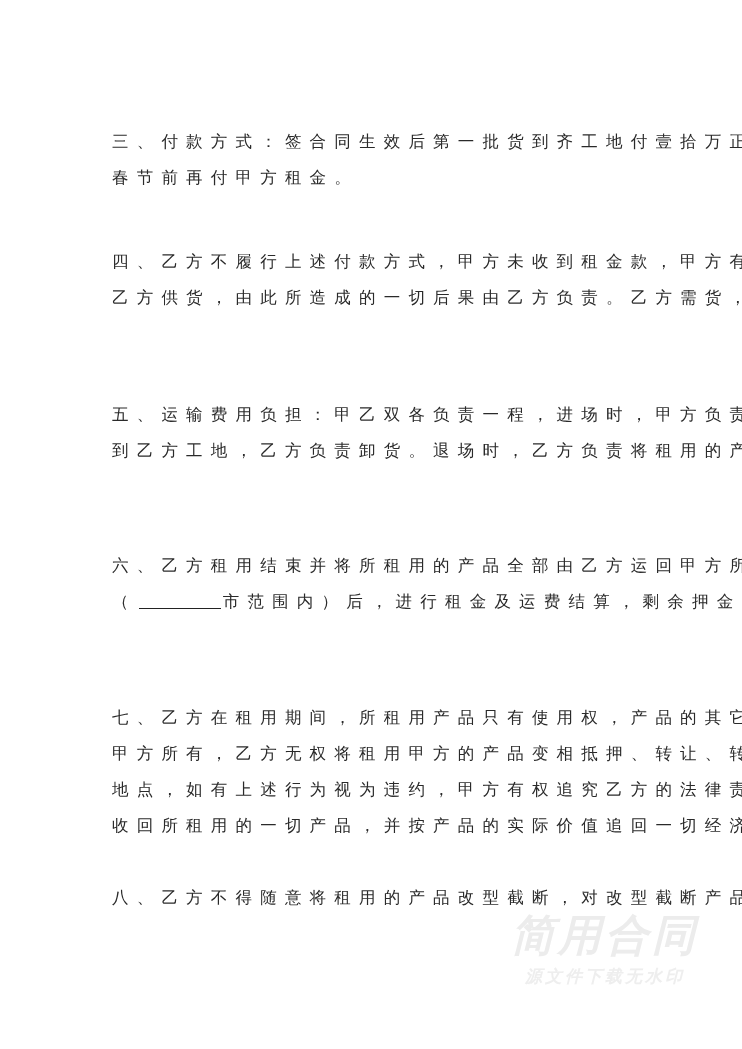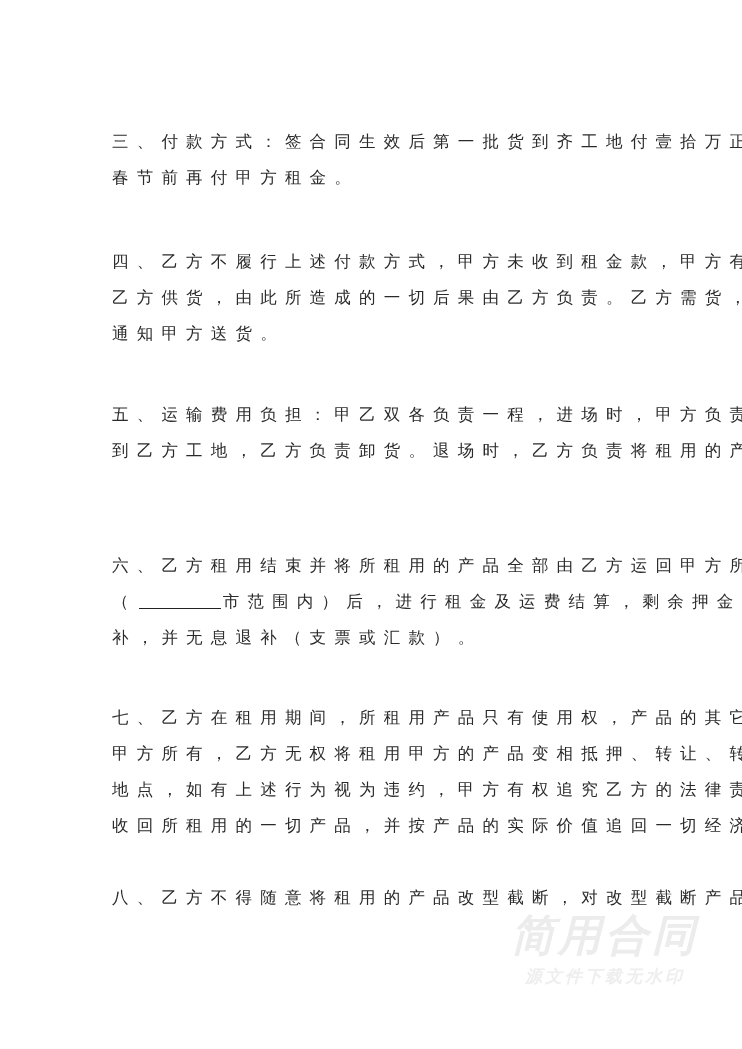--- a/index.html
+++ b/index.html
@@ -76,34 +76,32 @@
 <div class="page">
 
   <div class="para" style="top:124px;">
     <span class="line">三、付款方式：签合同生效后第一批货到齐工地付壹拾万正，其余到</span>
     <span class="line">春节前再付甲方租金。</span>
   </div>
 
   <div class="para" style="top:244px;">
     <span class="line">四、乙方不履行上述付款方式，甲方未收到租金款，甲方有权停止对</span>
     <span class="line">乙方供货，由此所造成的一切后果由乙方负责。乙方需货，提前三天</span>
-    <span class="line">通知甲方送货。</span>
   </div>
 
   <div class="para" style="top:397px;">
     <span class="line">五、运输费用负担：甲乙双各负责一程，进场时，甲方负责将产品运</span>
     <span class="line">到乙方工地，乙方负责卸货。退场时，乙方负责将租用的产品全部运</span>
   </div>
 
   <div class="para" style="top:548px;">
     <span class="line">六、乙方租用结束并将所租用的产品全部由乙方运回甲方所在地</span>
     <span class="line">
       <span>（</span><span class="blank blank-6"></span><span>市范围内）后，进行租金及运费结算，剩余押金多退少</span>
     </span>
-    <span class="line">补，并无息退补（支票或汇款）。</span>
   </div>
 
   <div class="para" style="top:700px;">
     <span class="line">七、乙方在租用期间，所租用产品只有使用权，产品的其它一切权属</span>
     <span class="line">甲方所有，乙方无权将租用甲方的产品变相抵押、转让、转租或转移</span>
     <span class="line">地点，如有上述行为视为违约，甲方有权追究乙方的法律责任并有权</span>
     <span class="line">收回所租用的一切产品，并按产品的实际价值追回一切经济损失。租</span>
   </div>
 
   <div class="para" style="top:880px;">

